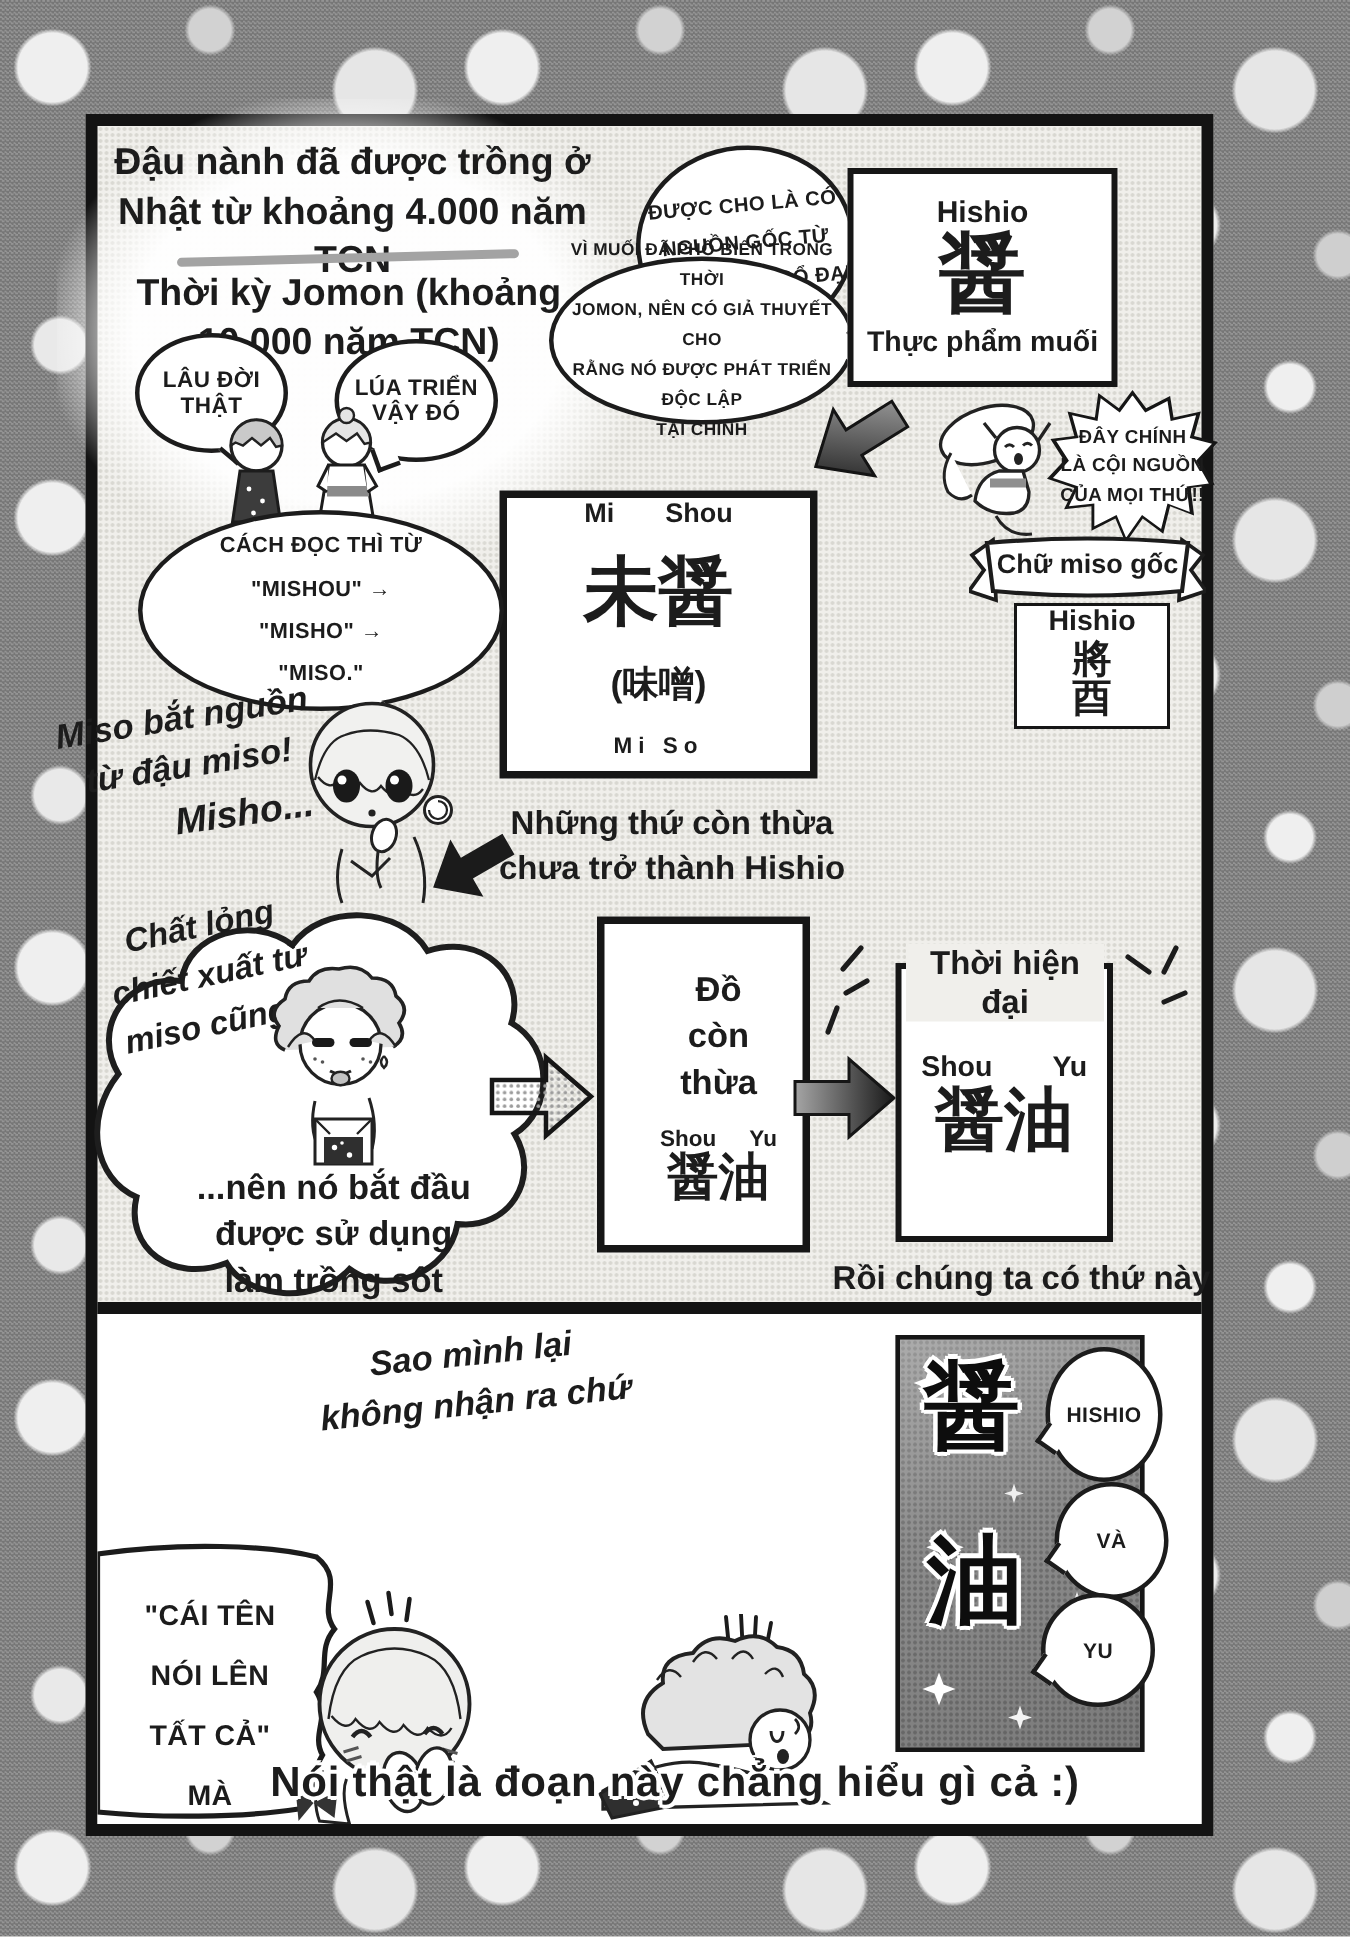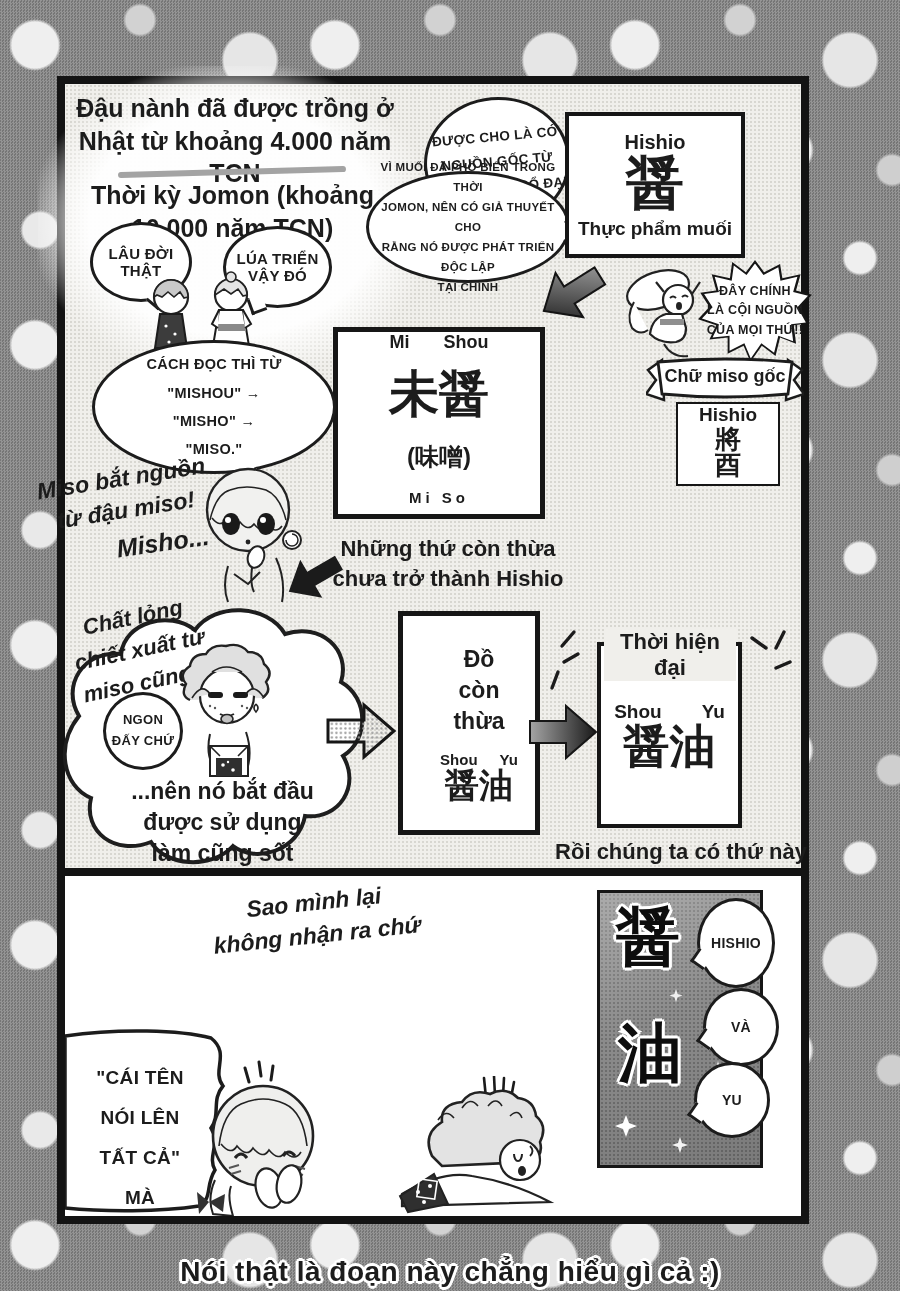--- a/index.html
+++ b/index.html
@@ -204,24 +204,20 @@
   </div>
 
   <svg class="abs" style="left:43px;top:588px;" width="334" height="288" viewBox="0 0 334 288">
     <path d="M36 128 C18 98 40 62 78 66 C82 34 126 22 152 42 C172 14 224 16 242 46 C278 34 308 62 298 94 C326 110 326 152 300 168 C318 198 296 232 262 228 C256 262 214 276 190 258 C168 282 122 278 108 254 C72 268 40 244 48 210 C20 198 12 158 36 128 Z" fill="#fff" stroke="#1e1e1e" stroke-width="4"></path>
   </svg>
   <div class="abs hand" style="left:52px;top:600px;width:175px;font-size:22px;line-height:1.5;transform:rotate(-12deg);text-align:center;">
     <div>Chất lỏng</div>
     <div>chiết xuất từ</div>
     <div>miso cũng...</div>
   </div>
-  <div class="abs bubble" style="left:103px;top:692px;width:74px;height:72px;font-size:13px;line-height:1.6;">
-    <div class="comic">NGON</div>
-    <div class="comic">ĐẤY CHỨ</div>
-  </div>
   <svg class="abs" style="left:170px;top:638px;" width="116" height="142" viewBox="0 0 116 142">
     <path d="M20 62 q-10 -4 -4 -16 q-8 -10 4 -18 q2 -12 16 -12 q6 -10 20 -8 q14 -4 22 6 q14 0 16 12 q10 8 2 18 q6 10 -4 16" fill="#e0e0e0" stroke="#222" stroke-width="2.4"></path>
     <circle cx="57" cy="58" r="27" fill="#fff" stroke="#222" stroke-width="2.2"></circle>
     <path d="M22 60 q10 -16 18 -4 M94 60 q-10 -16 -18 -4 M42 34 q14 -10 30 0" fill="#e0e0e0" stroke="#222" stroke-width="1.6"></path>
     <rect x="38" y="54" width="15" height="6" rx="3" fill="#1a1a1a"></rect>
     <rect x="63" y="54" width="15" height="6" rx="3" fill="#1a1a1a"></rect>
     <circle cx="40" cy="68" r="1.2" fill="#555"></circle>
       <circle cx="45" cy="70" r="1.2" fill="#555"></circle>
       <circle cx="72" cy="68" r="1.2" fill="#555"></circle>
       <circle cx="77" cy="70" r="1.2" fill="#555"></circle>
@@ -232,21 +228,21 @@
     <path d="M40 108 h38 v30 h-38 z" fill="#fff" stroke="#222" stroke-width="2"></path>
     <path d="M40 108 l10 10 M78 108 l-10 10" stroke="#222" stroke-width="1.6"></path>
     <rect x="46" y="120" width="26" height="18" fill="#2f2f2f"></rect>
     <circle cx="53" cy="127" r="1.8" fill="#fff"></circle>
       <circle cx="63" cy="132" r="1.8" fill="#fff"></circle>
       <circle cx="58" cy="124" r="1.2" fill="#fff"></circle>
   </svg>
   <div class="abs txt" style="left:100px;top:776px;width:245px;font-size:23px;font-weight:600;line-height:1.35;">
     <div>...nên nó bắt đầu</div>
     <div>được sử dụng</div>
-    <div>làm cũng sốt</div>
+    <div>làm trồng sốt</div>
   </div>
 
   <svg class="abs" style="left:326px;top:700px;" width="72" height="62" viewBox="0 0 72 62">
     <defs>
         <pattern id="htdots" width="4.5" height="4.5" patternUnits="userSpaceOnUse">
           <circle cx="1.4" cy="1.4" r="1.2" fill="#9c9c9c"></circle>
         </pattern>
       </defs>
     <path d="M2 20 L38 20 L38 5 L68 31 L38 57 L38 42 L2 42 Z" fill="url(#htdots)" stroke="#161616" stroke-width="3"></path>
   </svg>
@@ -360,15 +356,15 @@
   </div>
   <div class="abs bubble" style="left:703px;top:988px;width:70px;height:72px;font-size:14px;">
     <div class="comic">VÀ</div>
     <div class="tail" style="left:-7px;bottom:16px;transform:rotate(125deg);"></div>
   </div>
   <div class="abs bubble" style="left:694px;top:1062px;width:70px;height:70px;font-size:14px;">
     <div class="comic">YU</div>
     <div class="tail" style="left:-7px;bottom:14px;transform:rotate(125deg);"></div>
   </div>
 
-  <div class="abs txt outline-w" style="left:120px;top:1256px;width:660px;font-size:28px;font-weight:700;letter-spacing:.5px;">Nói thật là đoạn này chẳng hiểu gì cả :)</div>
+  <div class="abs txt outline-w" style="left:120px;top:1172px;width:660px;font-size:28px;font-weight:700;letter-spacing:.5px;">Nói thật là đoạn này chẳng hiểu gì cả :)</div>
 
 </div>
 
 </body></html>

